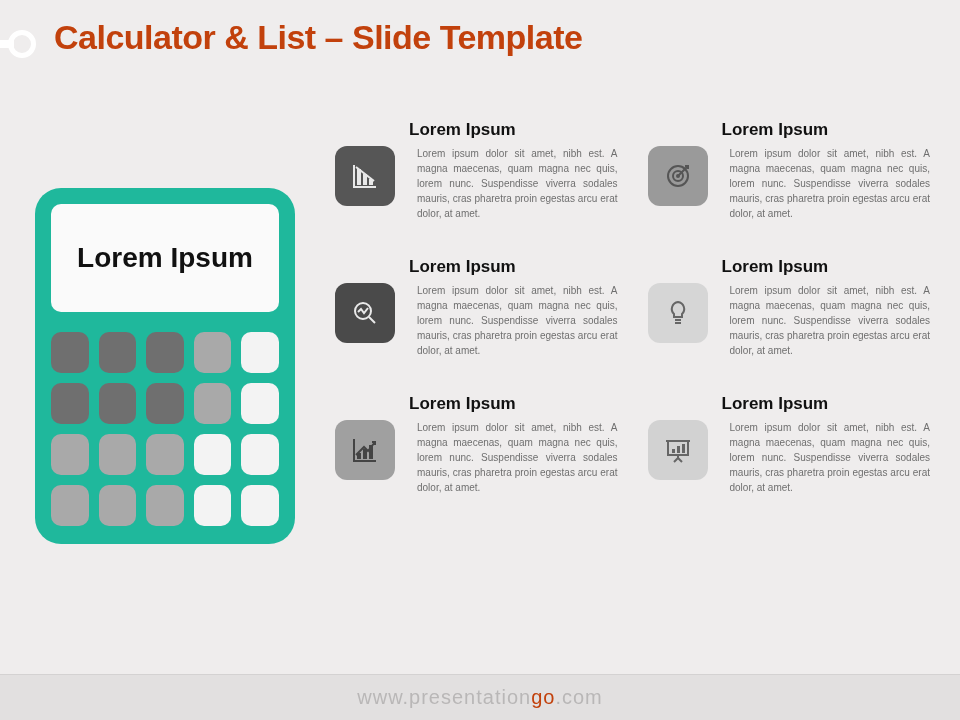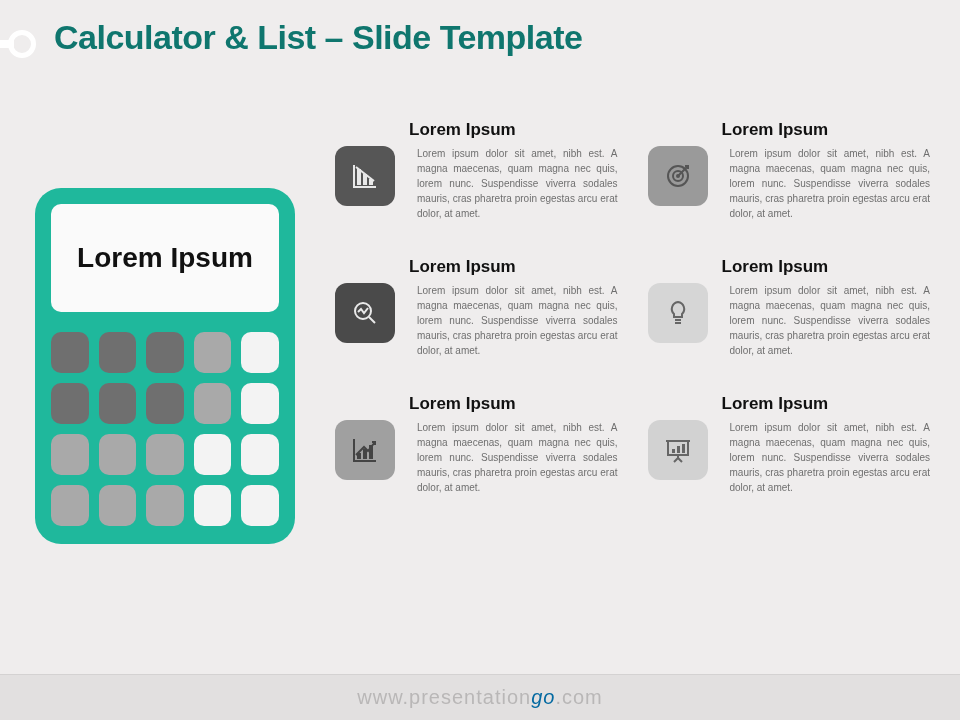--- a/index.html
+++ b/index.html
@@ -30,21 +30,21 @@
     width: 28px; height: 28px;
     border: 5px solid #fff;
     border-radius: 50%;
   }
   .title {
     position: absolute;
     left: 54px;
     top: 18px;
     font-size: 34px;
     font-weight: 800;
-    color: #0f766e;
+    color: #c2410c;
     letter-spacing: -0.5px;
   }
 
   .calc {
     position: absolute;
     left: 35px;
     top: 188px;
     width: 260px;
     height: 356px;
     background: #1fb89c;
@@ -135,21 +135,21 @@
     border-top: 1px solid #d4d2d2;
     display: flex;
     align-items: center;
     justify-content: center;
   }
   .footer-text {
     font-size: 20px;
     color: #b9b7b7;
     letter-spacing: 1px;
   }
-  .footer-text .accent { color: #0369a1; font-style: italic; }
+  .footer-text .accent { color: #c2410c; }
 
   svg { display: block; }
 </style>
 </head>
 <body>
 
 <div class="title-bullet">
   <div class="stem"></div>
   <div class="ring"></div>
 </div>

